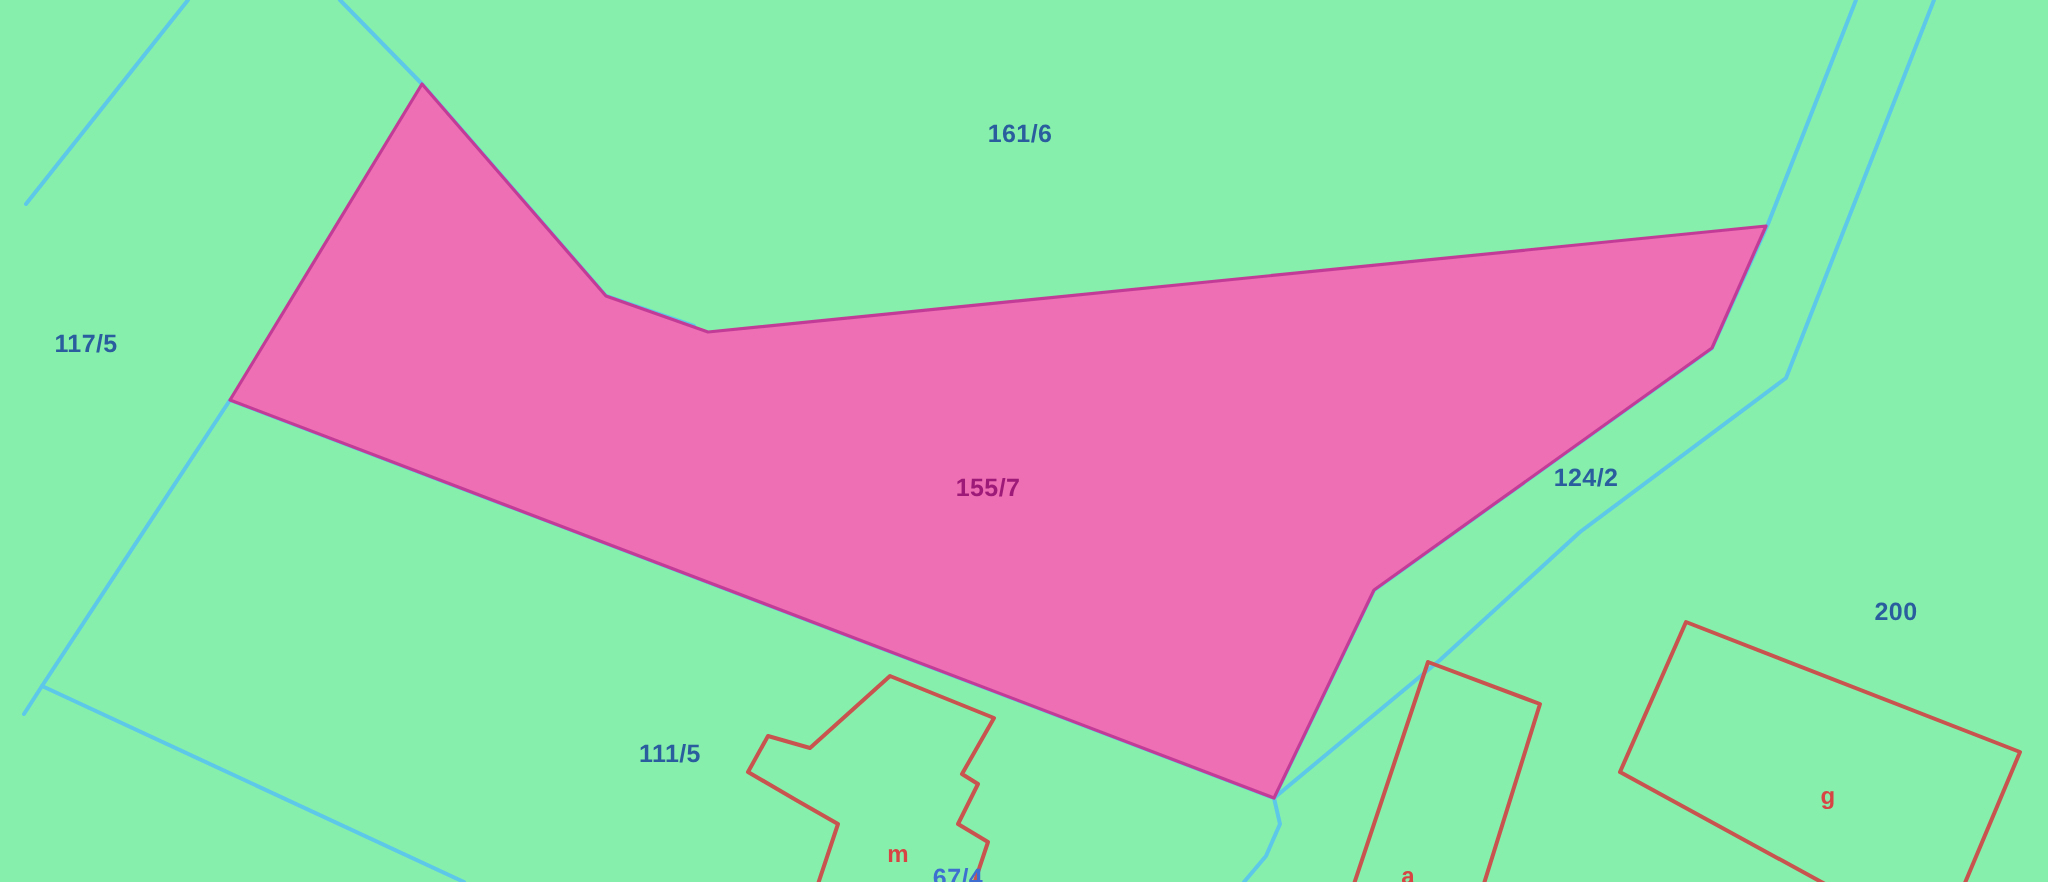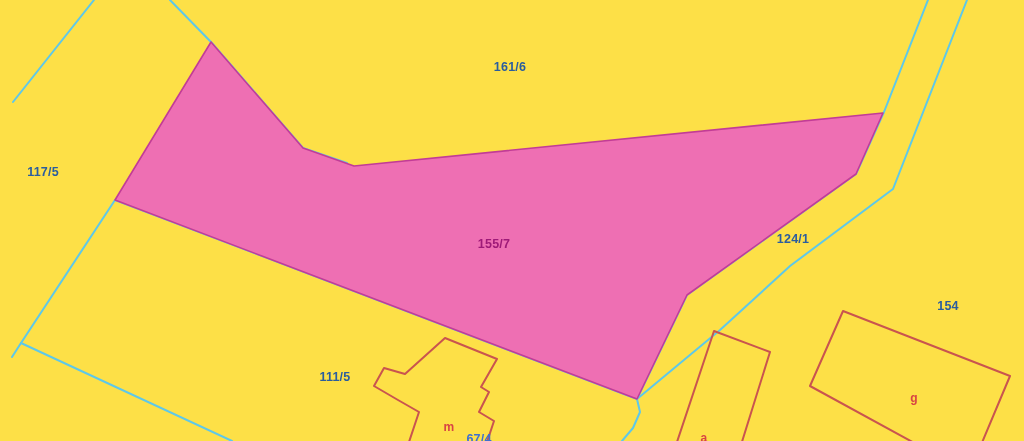--- a/index.html
+++ b/index.html
@@ -5,21 +5,21 @@
   html, body {
     margin: 0;
     padding: 0;
     background: #ffffff;
   }
   #map-viewport {
     position: relative;
     width: 1024px;
     height: 441px;
     overflow: hidden;
-    background: #fde047;
+    background: #86efac;
     font-family: "Liberation Sans", sans-serif;
   }
   #map-canvas {
     position: absolute;
     left: 0;
     top: 0;
   }
   .map-label {
     position: absolute;
     transform: translate(-50%, -50%);
@@ -61,23 +61,23 @@
       <path d="M918,445 L810,386 L843,311 L1010,376 L981,445"></path>
     </g>
   </svg>
 
   <div class="map-label label-blue" style="left:510px; top:67px;">161/6</div>
 
   <div class="map-label label-blue" style="left:43px; top:172px;">117/5</div>
 
   <div class="map-label label-magenta" style="left:494px; top:244px;">155/7</div>
 
-  <div class="map-label label-blue" style="left:793px; top:239px;">124/1</div>
+  <div class="map-label label-blue" style="left:793px; top:239px;">124/2</div>
 
-  <div class="map-label label-blue" style="left:948px; top:306px;">154</div>
+  <div class="map-label label-blue" style="left:948px; top:306px;">200</div>
 
   <div class="map-label label-blue" style="left:335px; top:377px;">111/5</div>
 
   <div class="map-label label-link top-anchored" style="left:479px; top:432px;">67/4</div>
 
   <div class="map-label label-red" style="left:449px; top:427px;">m</div>
 
   <div class="map-label label-red" style="left:914px; top:398px;">g</div>
 
   <div class="map-label label-red top-anchored" style="left:704px; top:431px;">a</div>

